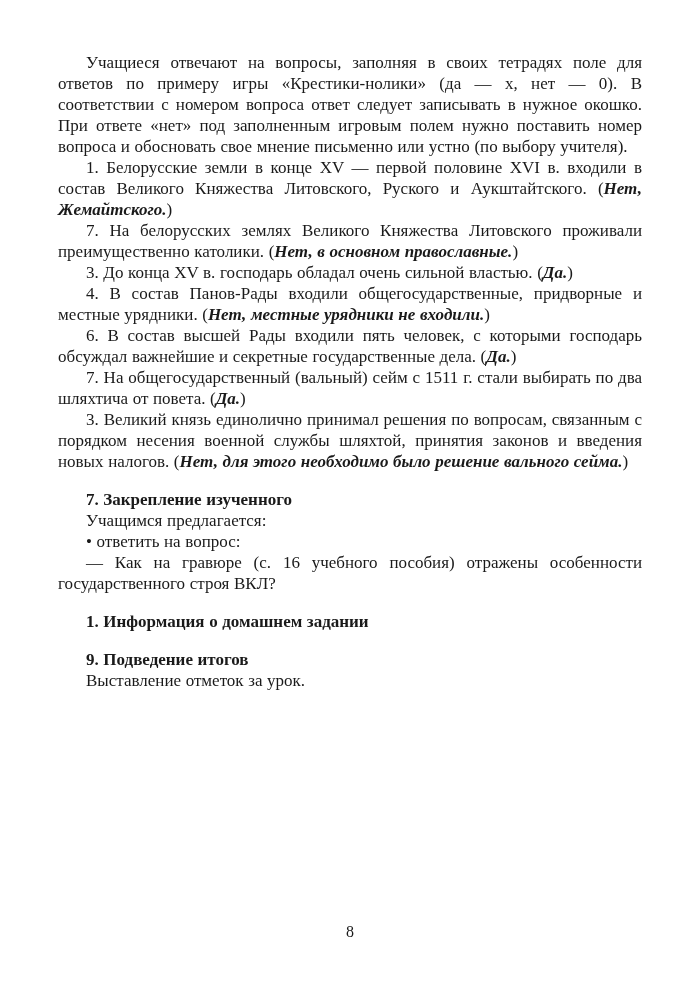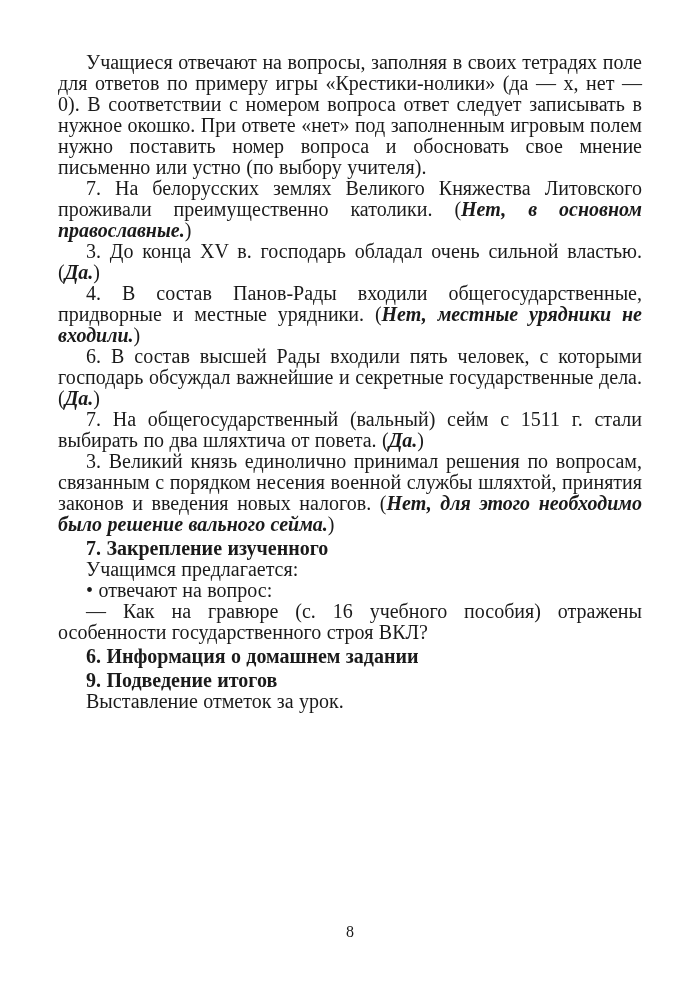--- a/index.html
+++ b/index.html
@@ -23,30 +23,30 @@
     overflow: hidden;
   }
   .content {
     position: absolute;
     left: 58px;
     top: 52px;
     width: 584px;
   }
   .block {
     margin: 0;
-    font-size: 20px;
+    font-size: 17px;
     line-height: 21px;
     text-align: justify;
     text-indent: 28px;
     word-spacing: 0.02em;
   }
   .block.heading {
     font-weight: bold;
     text-align: left;
-    margin-top: 3px;
+    margin-top: 17px;
   }
   .answer {
     font-style: italic;
     font-weight: bold;
   }
   .page-number {
     position: absolute;
     top: 921px;
     left: 0;
     width: 700px;
@@ -54,28 +54,29 @@
     font-size: 16px;
     line-height: 21px;
   }
 </style>
 </head>
 <body>
 
 <div class="page">
   <div class="content">
       <p class="block"><span>Учащиеся отвечают на вопросы, заполняя в своих тетрадях поле для ответов по примеру игры «Крестики-нолики» (да — х, нет — 0). В соответствии с номером вопроса ответ следует записывать в нужное окошко. При ответе «нет» под заполненным игровым полем нужно поставить номер вопроса и обосновать свое мнение письменно или устно (по выбору учителя).</span></p>
+      <p class="block"><span>1. Белорусские земли в конце XV — первой половине XVI в. входили в состав Великого Княжества Литовского, Руского и Аукштайтского. (</span><span class="answer">Нет, Жемайтского.</span><span>)</span></p>
       <p class="block"><span>7. На белорусских землях Великого Княжества Литовского проживали преимущественно католики. (</span><span class="answer">Нет, в основном православные.</span><span>)</span></p>
       <p class="block"><span>3. До конца XV в. господарь обладал очень сильной властью. (</span><span class="answer">Да.</span><span>)</span></p>
       <p class="block"><span>4. В состав Панов-Рады входили общегосударственные, придворные и местные урядники. (</span><span class="answer">Нет, местные урядники не входили.</span><span>)</span></p>
       <p class="block"><span>6. В состав высшей Рады входили пять человек, с которыми господарь обсуждал важнейшие и секретные государственные дела. (</span><span class="answer">Да.</span><span>)</span></p>
       <p class="block"><span>7. На общегосударственный (вальный) сейм с 1511 г. стали выбирать по два шляхтича от повета. (</span><span class="answer">Да.</span><span>)</span></p>
       <p class="block"><span>3. Великий князь единолично принимал решения по вопросам, связанным с порядком несения военной службы шляхтой, принятия законов и введения новых налогов. (</span><span class="answer">Нет, для этого необходимо было решение вального сейма.</span><span>)</span></p>
       <p class="block heading"><span>7. Закрепление изученного</span></p>
       <p class="block"><span>Учащимся предлагается:</span></p>
-      <p class="block"><span>• отвечают на вопрос:</span></p>
+      <p class="block"><span>• ответить на вопрос:</span></p>
       <p class="block"><span>— Как на гравюре (с. 16 учебного пособия) отражены особенности государственного строя ВКЛ?</span></p>
-      <p class="block heading"><span>6. Информация о домашнем задании</span></p>
+      <p class="block heading"><span>1. Информация о домашнем задании</span></p>
       <p class="block heading"><span>9. Подведение итогов</span></p>
       <p class="block"><span>Выставление отметок за урок.</span></p>
     </div>
   <div class="page-number">8</div>
 </div>
 
 </body></html>

